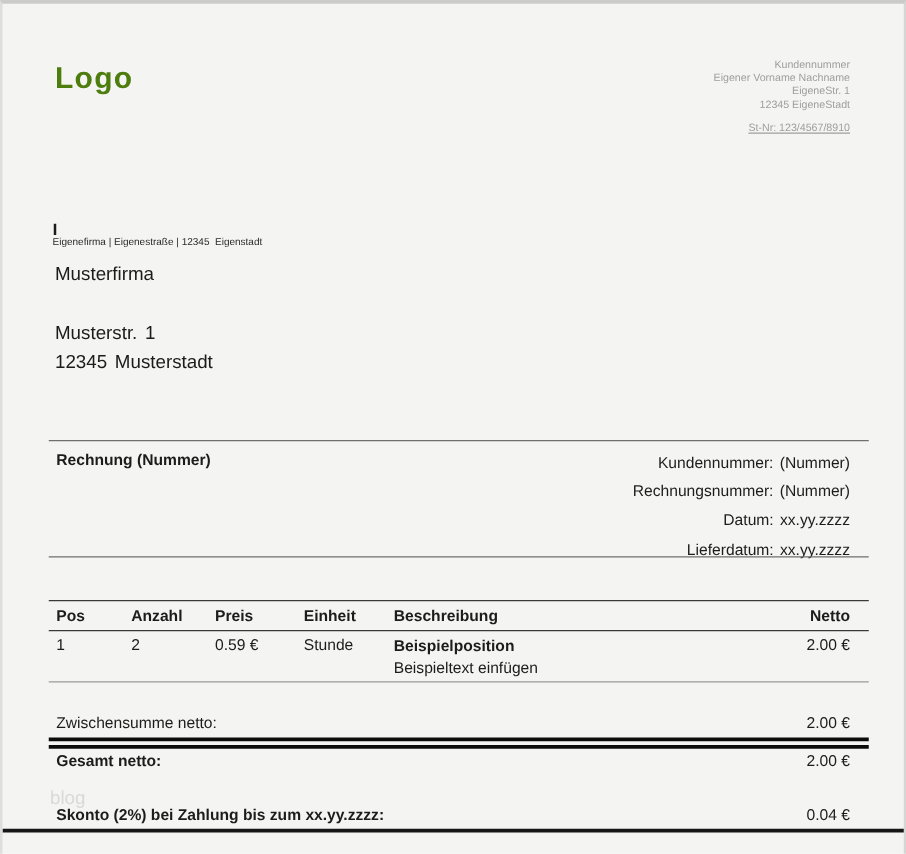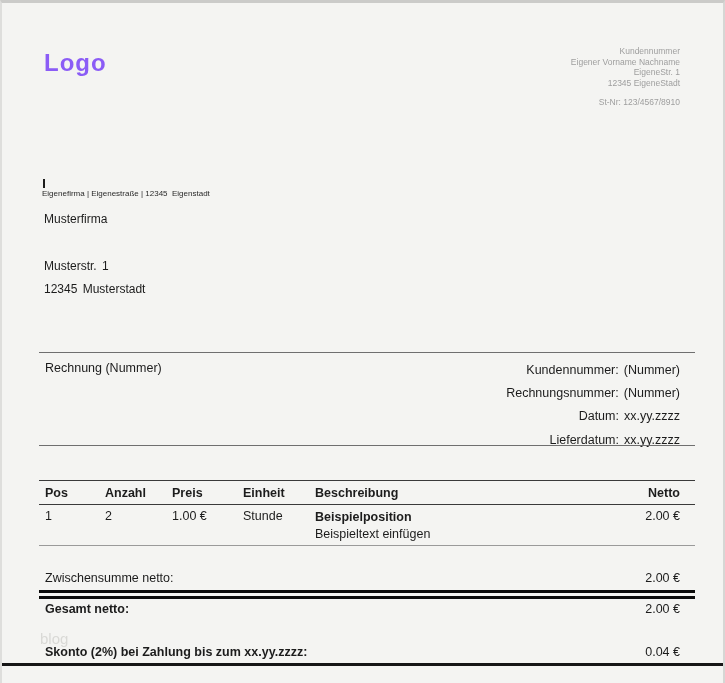--- a/index.html
+++ b/index.html
@@ -11,38 +11,38 @@
     color:#1c1c1c;
     overflow:hidden;
     box-sizing:border-box;
     border-top:3px solid #cbcbc9;
     border-left:2px solid #dededc;
     border-right:2px solid #d6d6d4;
   }
   .abs { position:absolute; }
 
   
-  .logo { left:42px; top:46px; font-size:24px; font-weight:bold; color:#8b5cf6; letter-spacing:1px;text-align:center; }
+  .logo { left:42px; top:46px; font-size:24px; font-weight:bold; color:#4d7c0f; letter-spacing:1px;text-align:center; }
   .sender-block { right:43px; top:43px; text-align:right; font-size:8.5px; line-height:10.5px; color:#9e9e9e; }
-  .sender-block .tax { margin-top:9px; display:block; }
+  .sender-block .tax { margin-top:9px; display:block;text-decoration:underline; }
 
   
   .cursor-mark { left:41px; top:176px; width:2px; height:9px; background:#1c1c1c; }
   .return-address { left:40px; top:186px; font-size:8px; color:#2a2a2a; white-space:pre; }
-  .recipient { left:42px; top:205px; font-size:12px; line-height:23.3px; word-spacing:2px; color:#1b1b1b; }
+  .recipient { left:42px; top:205px; font-size:15px; line-height:23.3px; word-spacing:2px; color:#1b1b1b; }
 
   
   .hline { left:37px; width:656px; height:1px; background:#6f6f6f; }
   .hline.dark { background:#3a3a3a; }
   .hline.light { background:#9a9a9a; }
   .bar { left:37px; width:656px; height:3px; background:#0c0c0c; }
   .footer-line { left:0; width:725px; height:3px; background:#161616; }
 
   
-  .inv-title { left:43px; top:358px; font-size:12.5px; font-weight:normal; }
+  .inv-title { left:43px; top:358px; font-size:12.5px; font-weight:bold; }
   .meta { right:43px; top:356px; text-align:right; font-size:12.5px; line-height:23.2px; }
   .meta .lbl { margin-right:5px;margin-top:16px; }
 
   
   .cell { font-size:12.5px; }
   .th { font-weight:bold; }
   .right { right:43px; text-align:right; }
   .desc-title { font-weight:bold; }
   .desc { left:313px; top:506px; font-size:12.5px; line-height:16.5px; }
 
@@ -97,21 +97,21 @@
   <span class="abs cell th" style="left:43px;top:483px">Pos</span>
   <span class="abs cell th" style="left:103px;top:483px">Anzahl</span>
   <span class="abs cell th" style="left:170px;top:483px">Preis</span>
   <span class="abs cell th" style="left:241px;top:483px">Einheit</span>
   <span class="abs cell th" style="left:313px;top:483px">Beschreibung</span>
   <span class="abs cell th right" style="top:483px">Netto</span>
   <div class="abs hline dark" style="top:501px"></div>
 
   <span class="abs cell" style="left:43px;top:506px">1</span>
   <span class="abs cell" style="left:103px;top:506px">2</span>
-  <span class="abs cell" style="left:170px;top:506px">1.00 €</span>
+  <span class="abs cell" style="left:170px;top:506px">0.59 €</span>
   <span class="abs cell" style="left:241px;top:506px">Stunde</span>
   <div class="abs desc">
     <span class="desc-title">Beispielposition</span><br>
     <span>Beispieltext einfügen</span>
   </div>
   <span class="abs cell right" style="top:506px">2.00 €</span>
   <div class="abs hline light" style="top:542px"></div>
 
   <span class="abs total-lbl" style="top:568px">Zwischensumme netto:</span>
   <span class="abs cell right" style="top:568px">2.00 €</span>

